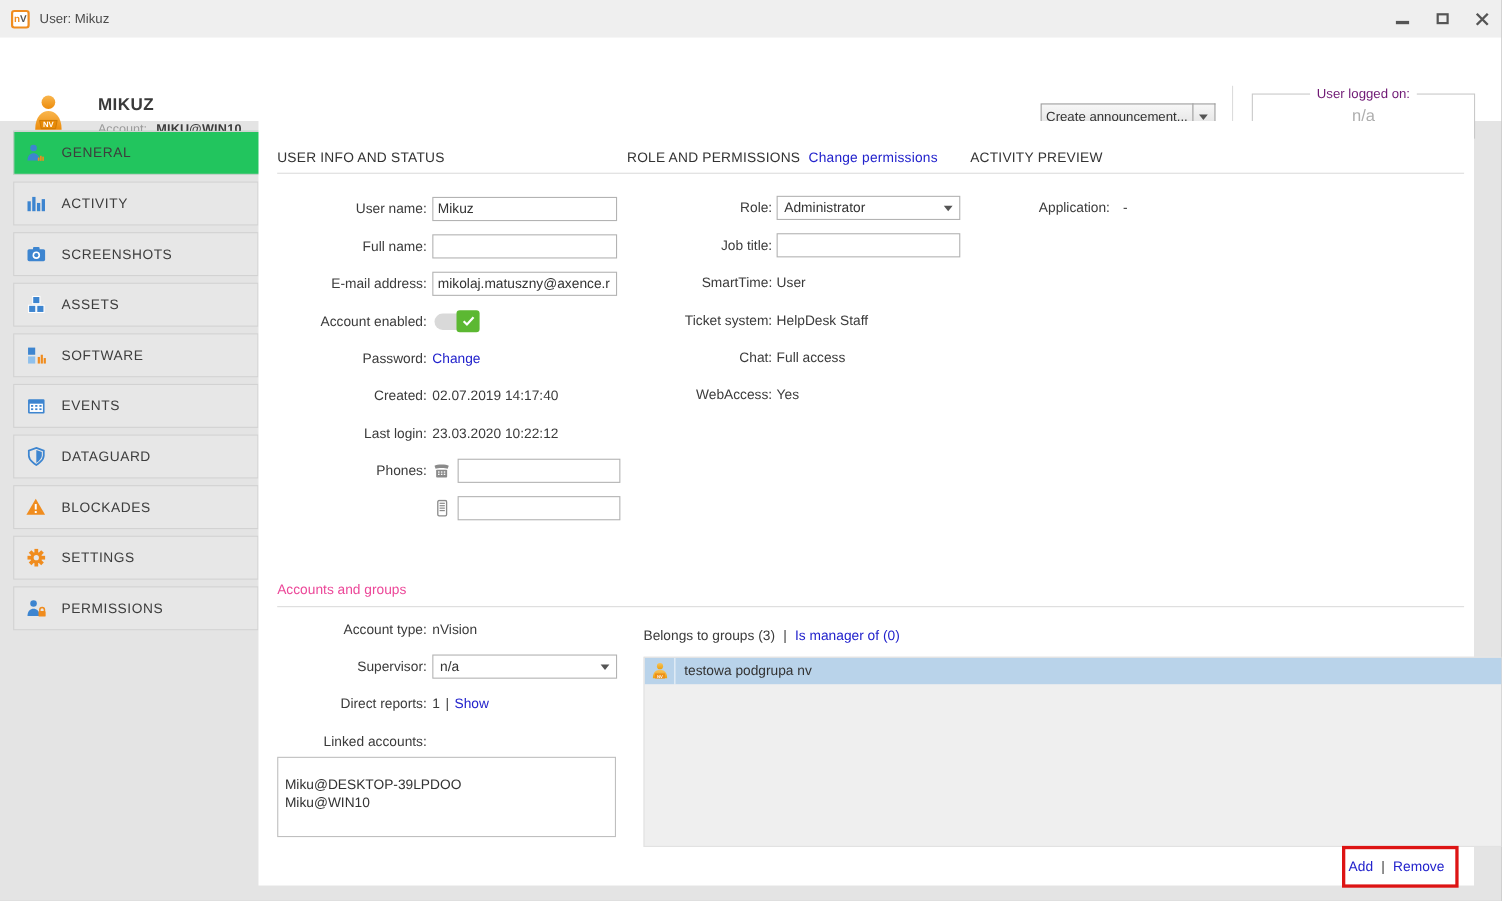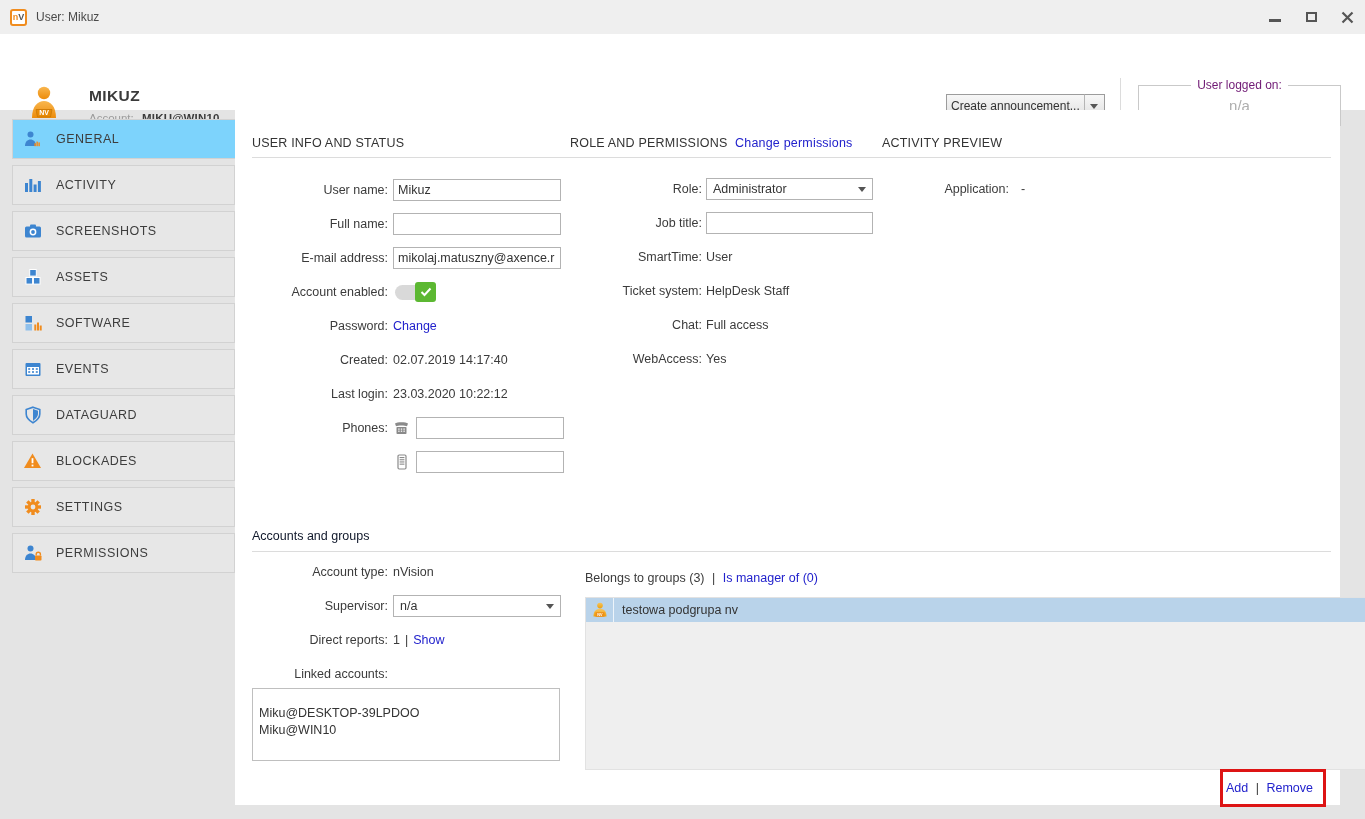--- a/index.html
+++ b/index.html
@@ -35,21 +35,21 @@
   .logged-box{position:absolute;left:1138px;top:51px;width:203px;height:41px;border:1px solid #c9c9c9;box-sizing:border-box;}
   .logged-legend{position:absolute;top:-8px;left:0;right:0;text-align:center;font-size:12px;color:#701a75;}
   .logged-legend span{background:#fff;padding:0 6px;}
   .logged-val{width:100%;height:100%;display:flex;align-items:center;justify-content:center;
               color:#aeaeae;font-size:15px;}
   .logged-status{position:absolute;left:1138px;top:96px;width:203px;text-align:center;font-size:12px;color:#3b3b3b;}
   
   .sidebar-tab{position:absolute;left:12px;width:223px;height:40px;background:#e7e7e7;
                border:1px solid #d2d2d2;box-sizing:border-box;display:flex;align-items:center;
                padding-left:10px;cursor:pointer;}
-  .sidebar-tab.active{background:#7dd3fc;width:224px;border-right:none;}
+  .sidebar-tab.active{background:#22c55e;width:224px;border-right:none;}
   .tab-icon{width:19px;height:18px;margin-right:14px;flex:none;display:flex;align-items:center;justify-content:center;}
   .tab-label{letter-spacing:.5px;color:#3d3d3d;font-size:12.5px;}
   
   .content{position:absolute;left:235px;top:110px;width:1105px;height:695px;background:#fff;}
   .sec-title{position:absolute;top:26px;font-size:12.5px;color:#333;letter-spacing:.2px;white-space:nowrap;}
   .link{color:#2222cc;cursor:pointer;}
   .divider{position:absolute;left:17px;right:9px;height:1px;background:#dcdcdc;}
   .form-col{position:absolute;}
   .frow{display:flex;align-items:center;height:34px;}
   .flabel{width:136px;padding-right:5px;text-align:right;flex:none;color:#3b3b3b;}
@@ -58,21 +58,21 @@
   input.tbox{height:22px;border:1px solid #b3b3b3;padding:0 4px;font-size:12.5px;color:#333;
              box-sizing:border-box;background:#fff;outline:none;}
   .w168{width:168px;} .w167{width:167px;} .w148{width:148px;}
   .select{height:22px;border:1px solid #b3b3b3;background:#fff;display:flex;align-items:center;
           padding:0 6px;box-sizing:border-box;justify-content:space-between;cursor:pointer;color:#333;}
   .toggle{width:38px;height:15px;background:#d9d9d9;border-radius:8px;position:relative;margin-left:2px;cursor:pointer;}
   .toggle .thumb{position:absolute;right:-3px;top:-3px;width:21px;height:20px;background:#5cb832;
                  border-radius:3px;display:flex;align-items:center;justify-content:center;}
   .val-text{color:#3b3b3b;}
   .phone-ic{margin-right:6px;display:flex;align-items:center;}
-  .acc-title{position:absolute;left:17px;top:419px;font-size:12.5px;color:#0f172a;}
+  .acc-title{position:absolute;left:17px;top:419px;font-size:12.5px;color:#ec4899;}
   .linked-box{position:absolute;left:17px;top:578px;width:308px;height:73px;border:1px solid #bfbfbf;
               box-sizing:border-box;padding:16px 6px;line-height:17px;color:#333;overflow:hidden;}
   .groups-head{position:absolute;left:350px;top:461px;white-space:nowrap;}
   .group-list{position:absolute;left:350px;top:487px;width:828px;height:173px;background:#efefef;
               border:1px solid #e2e2e2;box-sizing:border-box;overflow:hidden;}
   .group-row{height:24px;background:#b9d3ea;display:flex;align-items:center;cursor:pointer;}
   .group-ic{width:27px;height:100%;display:flex;align-items:center;justify-content:center;
             border-right:1px solid rgba(255,255,255,.75);flex:none;}
   .group-name{padding-left:8px;color:#333;}
   .addremove{position:absolute;right:27px;top:671px;font-size:12.5px;white-space:nowrap;}

